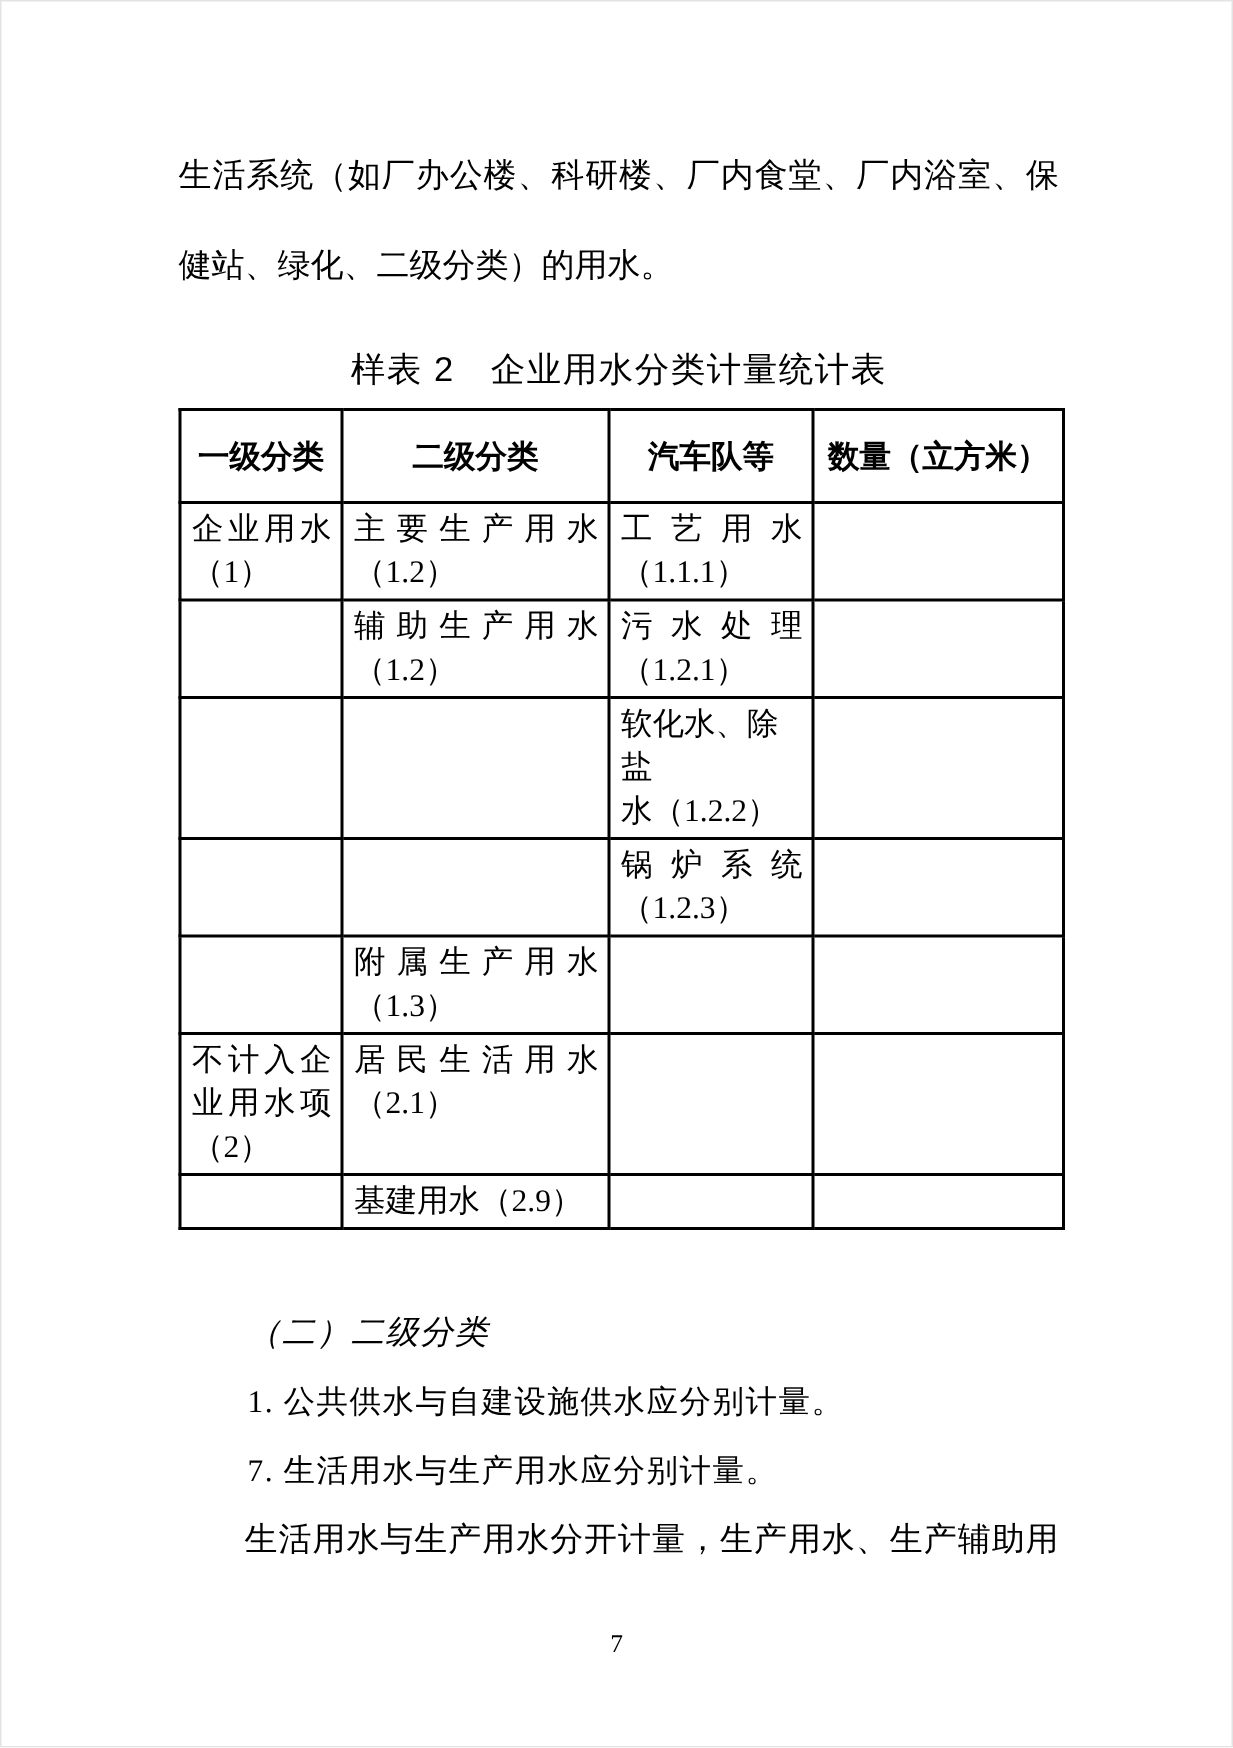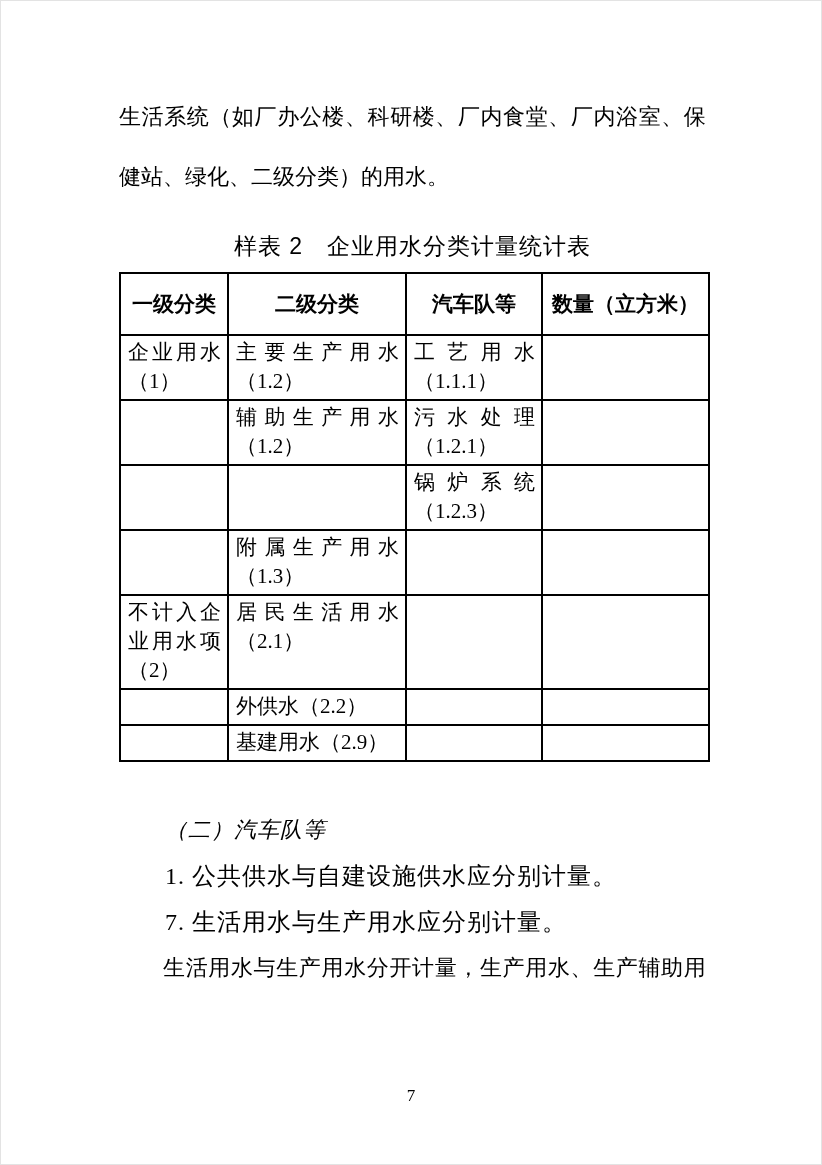--- a/index.html
+++ b/index.html
@@ -69,21 +69,21 @@
   .req-heading {
     margin-top: 45px;
     padding-left: 46px;
     font-size: 22px;
     line-height: 46px;
     font-style: italic;
     letter-spacing: 1px;
   }
   .req-item {
     padding-left: 46px;
-    font-size: 24px;
+    font-size: 21px;
     line-height: 46px;
     letter-spacing: 1px;
   }
   .closing .cl-line {
     font-size: 22px;
     line-height: 46px;
     height: 46px;
   }
   .closing .cl-line.indent { padding-left: 44px; }
 
@@ -204,20 +204,29 @@
                 <span>理</span>
               </div>
               <div class="cline">（1.2.1）</div>
             </td>
             <td></td>
           </tr>
           <tr>
             <td></td>
             <td></td>
             <td>
+              <div class="cline">软化水、除盐</div>
+              <div class="cline">水（1.2.2）</div>
+            </td>
+            <td></td>
+          </tr>
+          <tr>
+            <td></td>
+            <td></td>
+            <td>
               <div class="cline j">
                 <span>锅</span>
                 <span>炉</span>
                 <span>系</span>
                 <span>统</span>
               </div>
               <div class="cline">（1.2.3）</div>
             </td>
             <td></td>
           </tr>
@@ -263,37 +272,29 @@
                 <span>水</span>
               </div>
               <div class="cline">（2.1）</div>
             </td>
             <td></td>
             <td></td>
           </tr>
           <tr>
             <td></td>
             <td>
-              <div class="cline">外供水（2.2）</div>
-            </td>
-            <td></td>
-            <td></td>
-          </tr>
-          <tr>
-            <td></td>
-            <td>
               <div class="cline">基建用水（2.9）</div>
             </td>
             <td></td>
             <td></td>
           </tr>
         </tbody>
     </table>
 
-    <div class="req-heading">（二）汽车队等</div>
+    <div class="req-heading">（二）二级分类</div>
     <div class="req-item">1. 公共供水与自建设施供水应分别计量。</div>
     <div class="req-item">7. 生活用水与生产用水应分别计量。</div>
 
     <div class="closing">
       <div class="cl-line j indent">
           <span>生</span>
           <span>活</span>
           <span>用</span>
           <span>水</span>
           <span>与</span>

